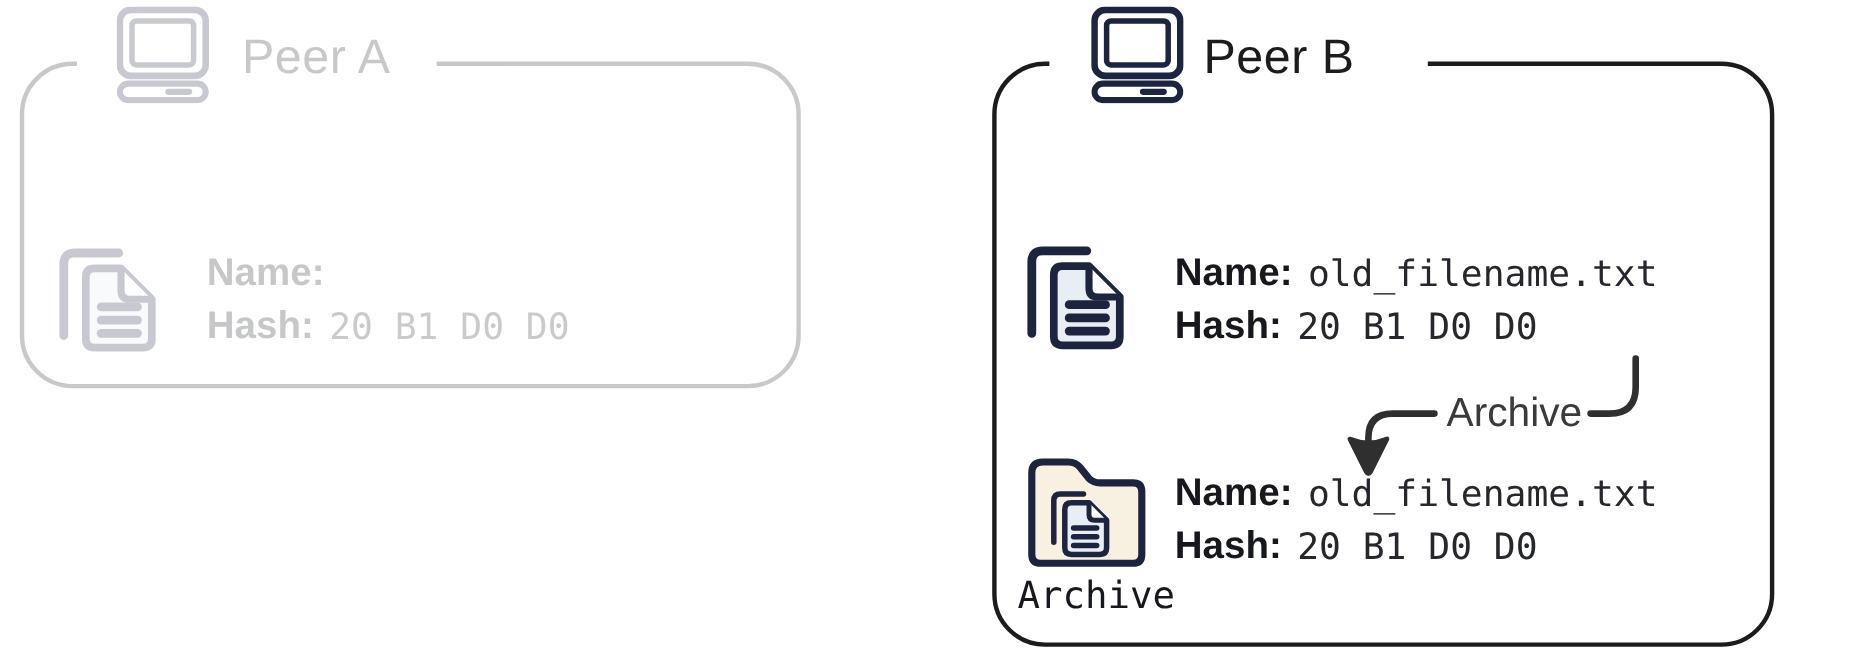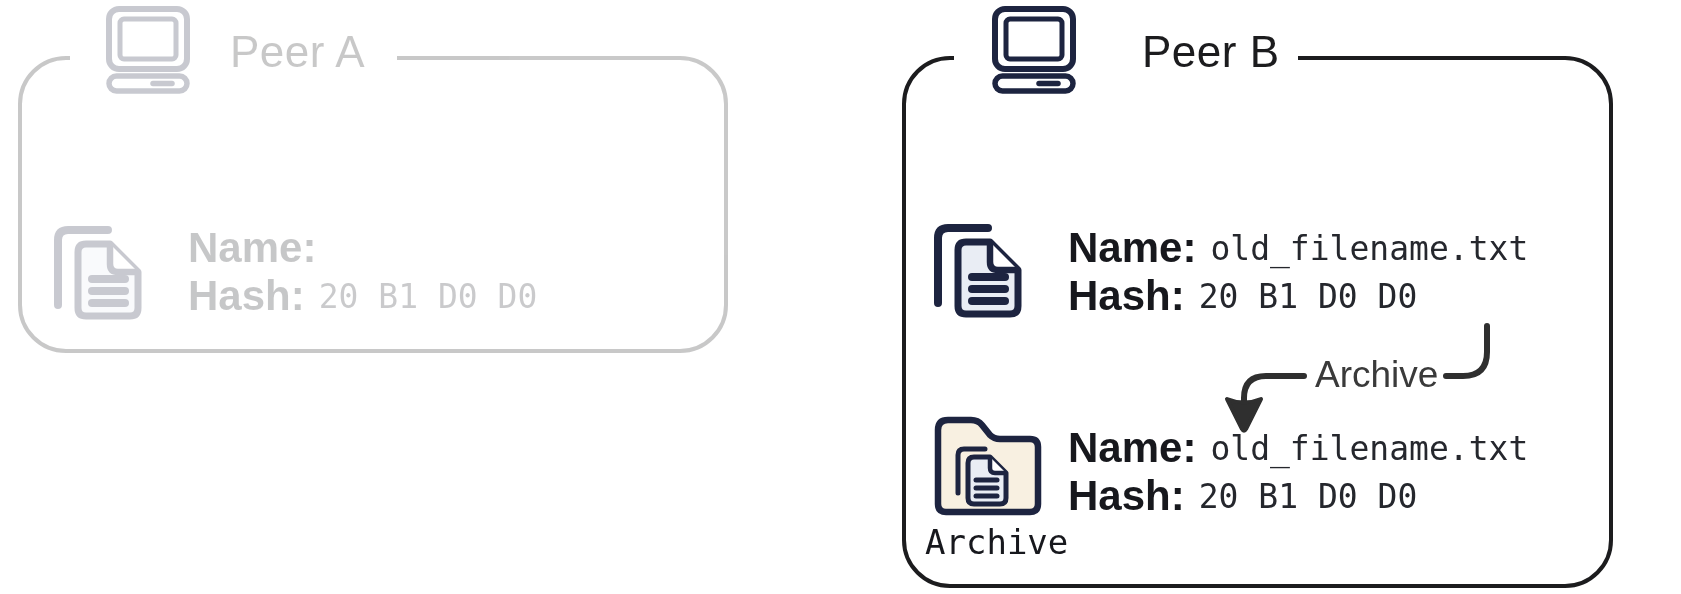--- a/index.html
+++ b/index.html
@@ -11,21 +11,21 @@
   .peer-box{
     border:4px solid var(--border);border-radius:48px;background:transparent;
   }
   .titlebar{
     background:#fff;display:flex;align-items:center;box-sizing:border-box;height:100px;
   }
   .peer-title{
     font-size:44px;color:var(--border);letter-spacing:.5px;white-space:nowrap;
   }
   .entry-text .line{height:48px;display:flex;align-items:center;white-space:pre;}
-  .lbl{font-weight:700;font-size:42px;color:var(--ink);margin-right:14px;}
+  .lbl{font-weight:700;font-size:35px;color:var(--ink);margin-right:14px;}
   .val{font-family:"DejaVu Sans Mono","Liberation Mono",monospace;font-size:33px;color:var(--ink2);}
   .mono-label{font-family:"DejaVu Sans Mono","Liberation Mono",monospace;font-size:34px;color:var(--ink);}
   .arrow-label{font-size:37px;color:var(--arrowlabel);}
   .faded{opacity:.24;}
   svg .sn{stroke:var(--navy);}
   svg .fd{fill:var(--doc-fill);}
   svg .ff{fill:var(--folder-fill);}
   svg .fnone{fill:none;}
   svg .fw{fill:#fff;}
   svg .arrow-stroke{stroke:var(--arrow);}
@@ -41,21 +41,21 @@
 
     <div class="abs titlebar" style="left:70px;top:2px;width:327px;padding-left:36px;">
       <span>
         <svg width="84" height="88" viewBox="0 0 84 88">
           <rect x="3" y="3" width="78" height="60" rx="10" class="sn fw" stroke-width="6"></rect>
           <rect x="14" y="13" width="56" height="40" rx="4" class="sn fnone" stroke-width="5"></rect>
           <rect x="3" y="70" width="78" height="15" rx="7.5" class="sn fw" stroke-width="5.5"></rect>
           <line x1="47" y1="77.5" x2="66" y2="77.5" class="sn" stroke-width="5.5" stroke-linecap="round"></line>
         </svg>
       </span>
-      <span class="peer-title" style="margin-left:40px">Peer A</span>
+      <span class="peer-title" style="margin-left:30px">Peer A</span>
     </div>
 
     <div class="abs" style="left:46px;top:218px;">
       <svg width="96" height="104" viewBox="0 0 96 104">
         <path d="M12 87 V22 Q12 12 22 12 H62" class="sn fnone" stroke-width="8" stroke-linecap="round"></path>
         <path d="M40 26 H64 L92 54 V90 Q92 98 84 98 H40 Q32 98 32 90 V34 Q32 26 40 26 Z" class="sn fd" stroke-width="7" stroke-linejoin="round"></path>
         <path d="M64 26 V46 Q64 54 72 54 H92" class="sn fw" stroke-width="6.5" stroke-linejoin="round"></path>
         <line x1="46" y1="61" x2="79" y2="61" class="sn" stroke-width="8" stroke-linecap="round"></line>
         <line x1="46" y1="73" x2="79" y2="73" class="sn" stroke-width="8" stroke-linecap="round"></line>
         <line x1="46" y1="85" x2="79" y2="85" class="sn" stroke-width="8" stroke-linecap="round"></line>
@@ -69,21 +69,21 @@
       <div class="line">
         <span class="lbl">Hash:</span>
         <span class="val">20 B1 D0 D0</span>
       </div>
     </div>
   </div>
 
   <div>
     <div class="abs peer-box" style="left:902px;top:56px;width:703px;height:524px;"></div>
 
-    <div class="abs titlebar" style="left:954px;top:2px;width:344px;padding-left:38px;gap:48px;">
+    <div class="abs titlebar" style="left:954px;top:2px;width:344px;padding-left:38px;">
       <span>
         <svg width="84" height="88" viewBox="0 0 84 88">
           <rect x="3" y="3" width="78" height="60" rx="10" class="sn fw" stroke-width="6"></rect>
           <rect x="14" y="13" width="56" height="40" rx="4" class="sn fnone" stroke-width="5"></rect>
           <rect x="3" y="70" width="78" height="15" rx="7.5" class="sn fw" stroke-width="5.5"></rect>
           <line x1="47" y1="77.5" x2="66" y2="77.5" class="sn" stroke-width="5.5" stroke-linecap="round"></line>
         </svg>
       </span>
       <span class="peer-title" style="margin-left:18px">Peer B</span>
     </div>

